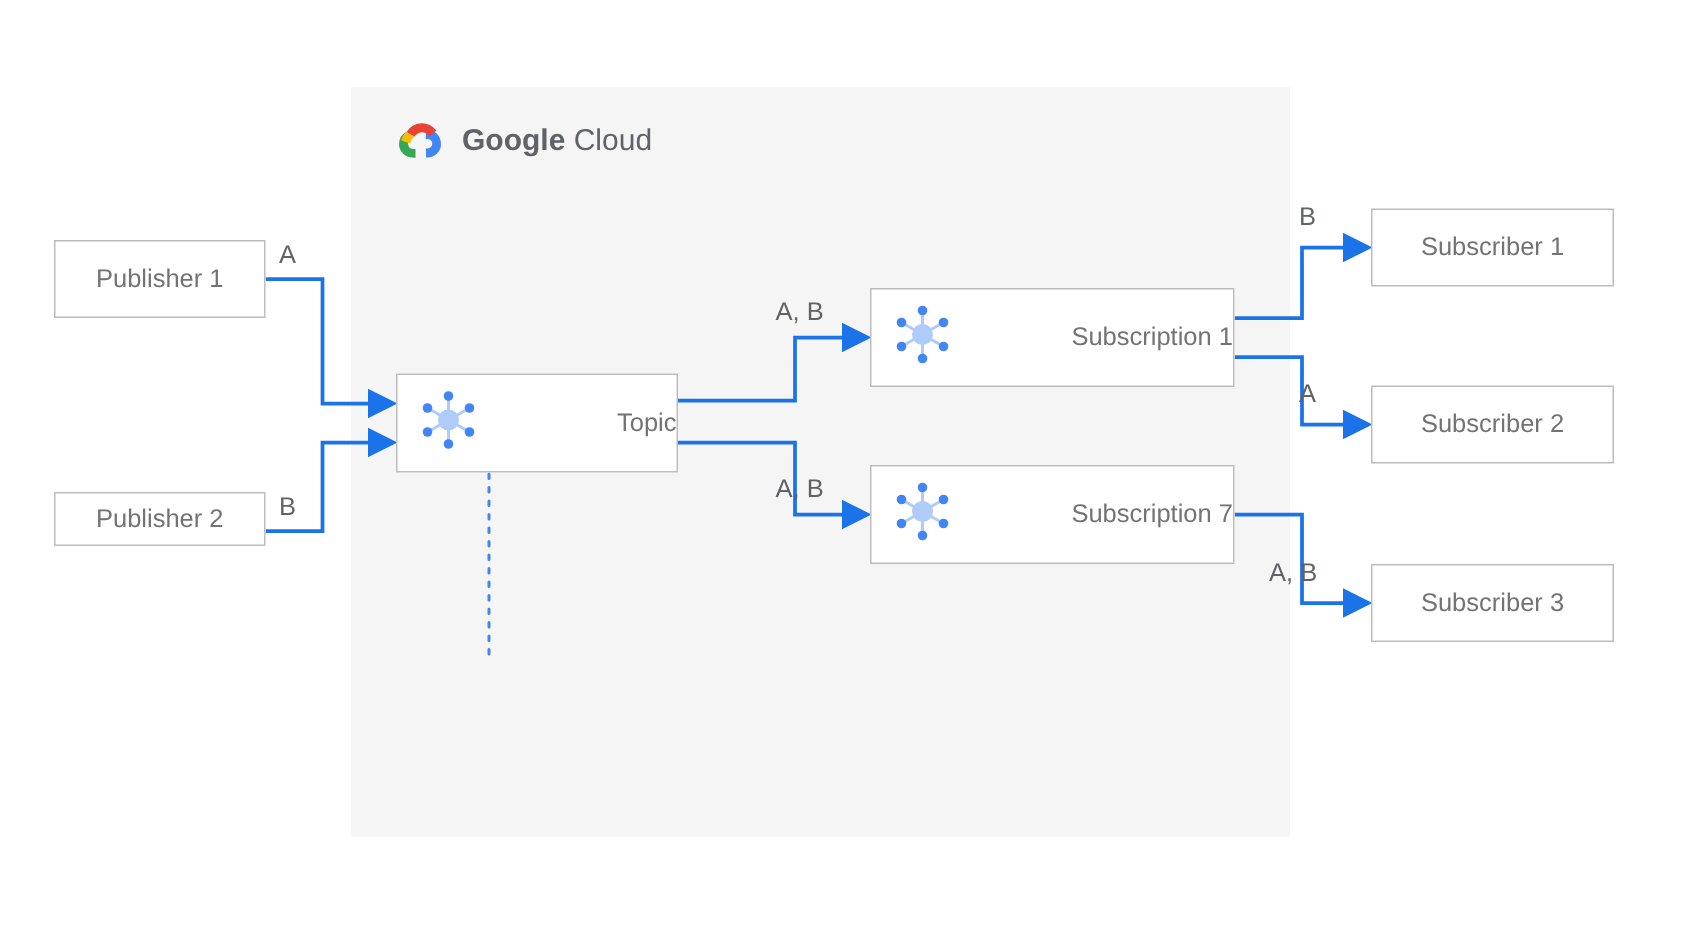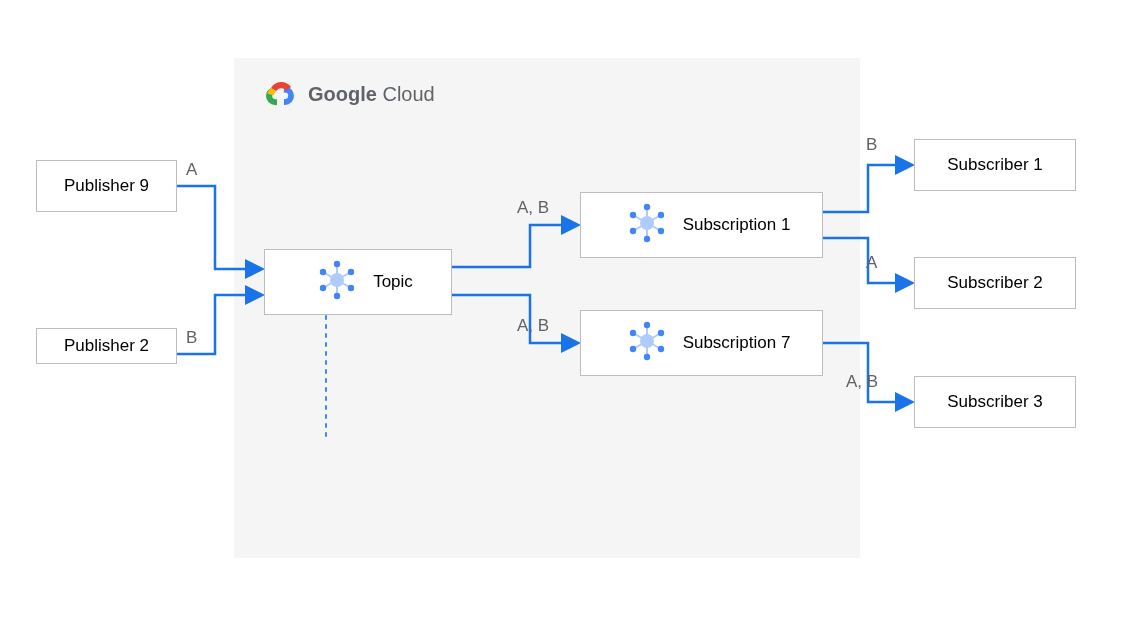--- a/index.html
+++ b/index.html
@@ -21,29 +21,29 @@
   }
   .box {
     position: absolute;
     background: #fff;
     border: 1px solid #bdbdbd;
     display: flex;
     align-items: center;
     box-sizing: border-box;
   }
   .box .label {
-    color: #000000;
+    color: #737373;
     font-size: 17px;
     white-space: nowrap;
   }
   .plain-box {
     justify-content: center;
   }
   .icon-box {
-    justify-content: center;
+    justify-content: space-between;
     padding-left: 14px;
   }
   .icon-box .label {
     margin-left: 16px;
   }
   .edge-label {
     position: absolute;
     color: #5f6368;
     font-size: 17px;
     white-space: nowrap;
@@ -130,21 +130,21 @@
     <path d="M823 212 L868 212 L868 165 L910 165" fill="none" stroke="#1a73e8" stroke-width="2.5" marker-end="url(#arrowhead)"></path>
 
     <path d="M823 238 L868 238 L868 283 L910 283" fill="none" stroke="#1a73e8" stroke-width="2.5" marker-end="url(#arrowhead)"></path>
 
     <path d="M823 343 L868 343 L868 402 L910 402" fill="none" stroke="#1a73e8" stroke-width="2.5" marker-end="url(#arrowhead)"></path>
 
     <line x1="326" y1="316" x2="326" y2="436" stroke="#4285f4" stroke-width="2" stroke-dasharray="3 6" stroke-linecap="round"></line>
   </svg>
 
   <div class="box plain-box" style="left:36px; top:160px; width:141px; height:52px;">
-    <span class="label">Publisher 9</span>
+    <span class="label">Publisher 1</span>
   </div>
   <div class="box plain-box" style="left:36px; top:328px; width:141px; height:36px;">
     <span class="label">Publisher 2</span>
   </div>
 
   <div class="box icon-box" style="left:264px; top:249px; width:188px; height:66px;">
     <span class="pubsub-icon">
       <svg width="40" height="40">
           <use href="#pubsub"></use>
         </svg>

